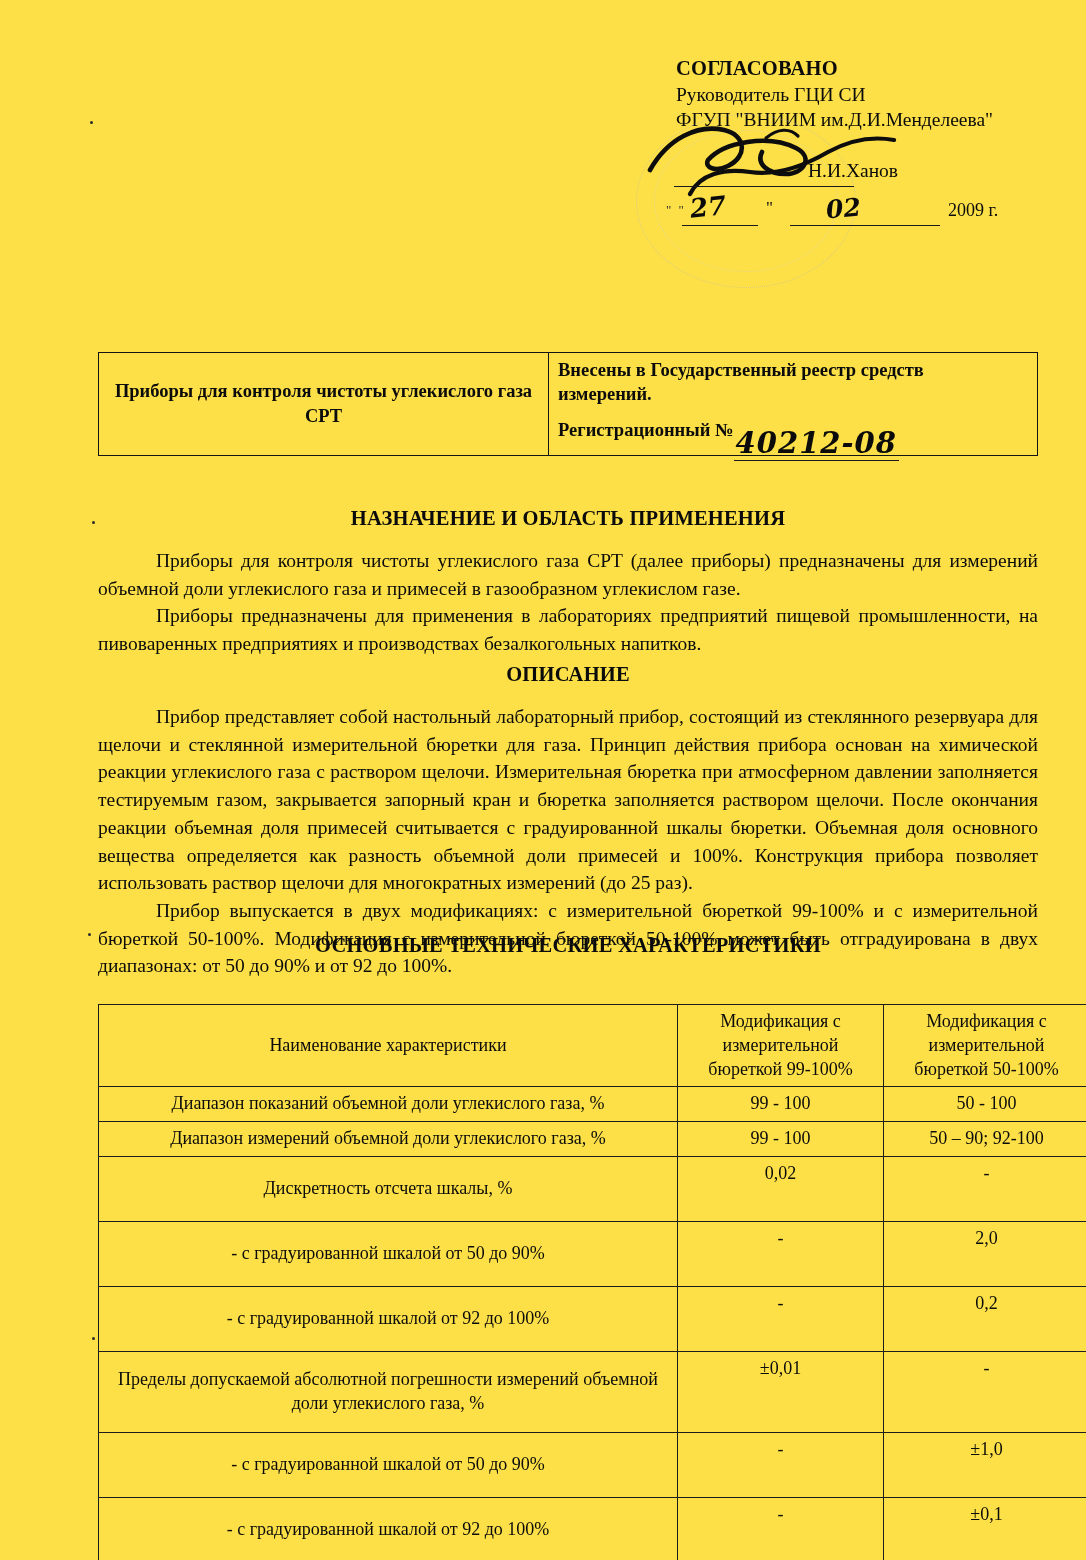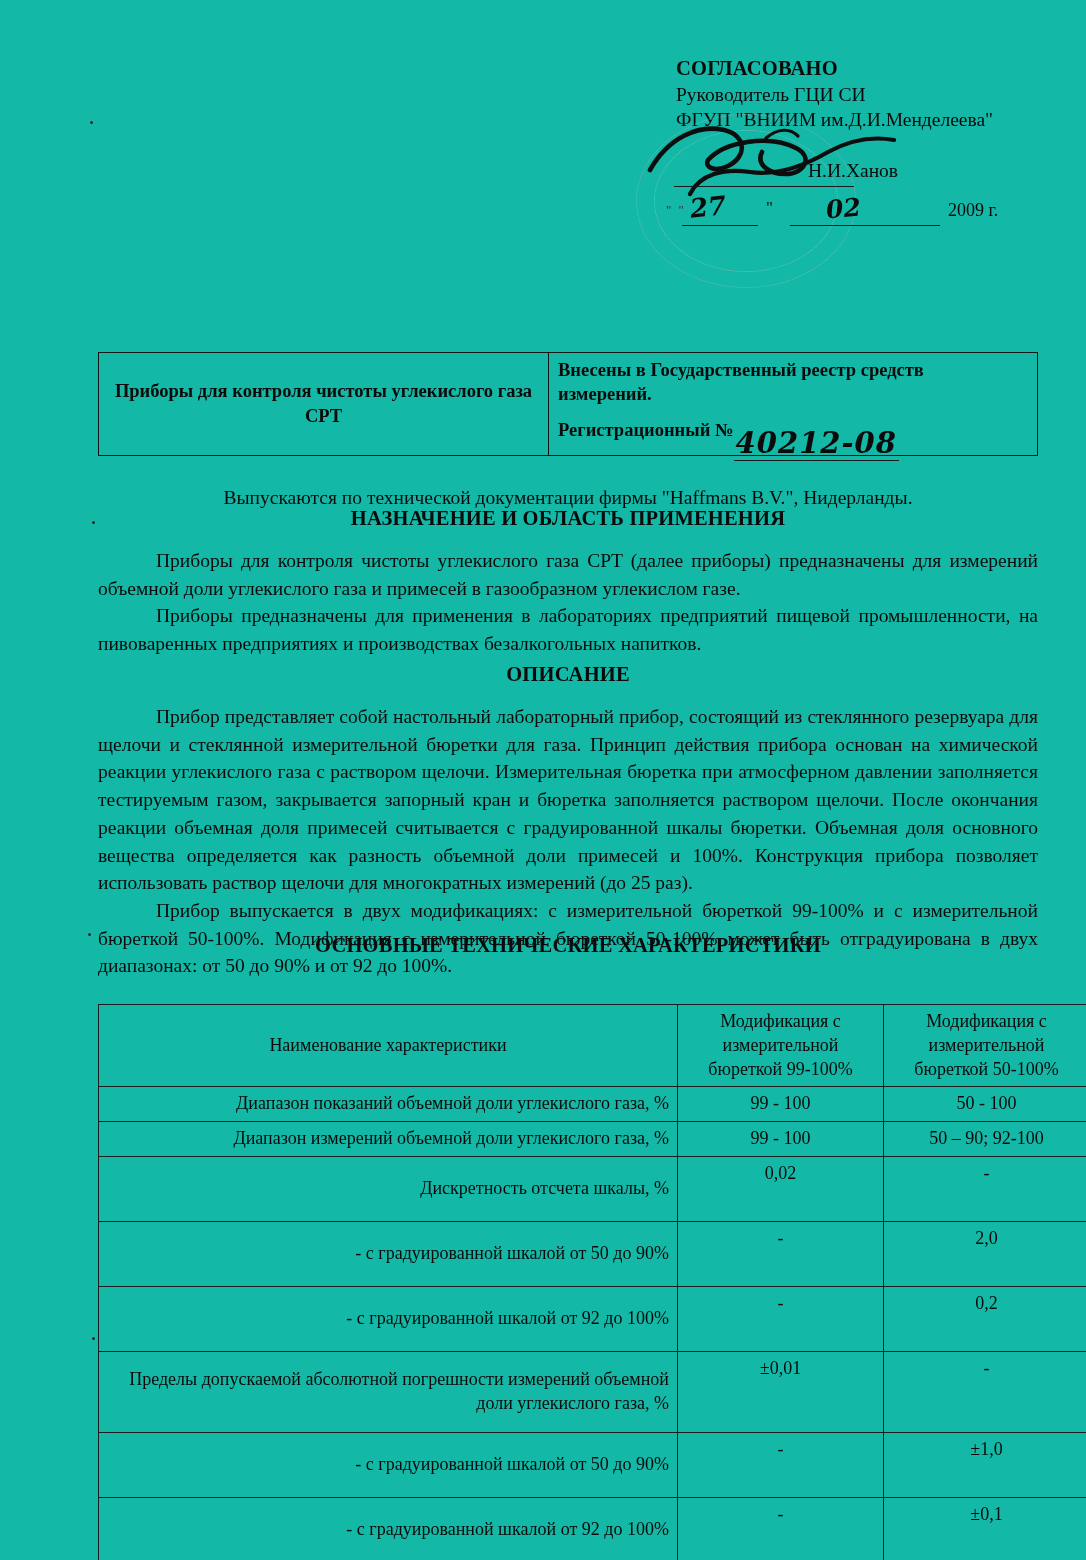--- a/index.html
+++ b/index.html
@@ -8,21 +8,21 @@
     background: #ffffff;
   }
   body {
     font-family: "Liberation Serif", "DejaVu Serif", serif;
     color: #0b0b0b;
   }
   .page {
     position: relative;
     width: 1086px;
     height: 1560px;
-    background: #14b8a6;
+    background: #fde047;
     overflow: hidden;
   }
 
   
   .approval {
     position: absolute;
     left: 676px;
     top: 55px;
     width: 380px;
     line-height: 1.30;
@@ -241,21 +241,21 @@
     border-collapse: collapse;
     font-size: 18px;
     table-layout: fixed;
   }
   table.specs td {
     border: 1.3px solid #1d1d1d;
     padding: 5px 8px;
     vertical-align: middle;
     line-height: 1.32;
   }
-  td.name-col { width: 562px; text-align: right; }
+  td.name-col { width: 562px; text-align: center; }
   td.val-col  { width: 189px; text-align: center; }
   td.head-cell {
     text-align: center;
     vertical-align: top;
     padding-top: 6px;
   }
   td.head-name {
     text-align: center;
     vertical-align: top;
     padding-top: 6px;
@@ -314,23 +314,20 @@
     <div class="left">Приборы для контроля чистоты углекислого газа CPT</div>
     <div class="right">
       <div>Внесены в Государственный реестр средств</div>
       <div>измерений.</div>
       <div class="reg-num-row">
         <span>Регистрационный №</span><span class="reg-num-hand">40212-08</span>
       </div>
     </div>
   </div>
 
-  <div class="body-text" style="top:484px;">
-    <p class="para center-line">Выпускаются по технической документации фирмы  "Haffmans B.V.", Нидерланды.</p>
-  </div>
 
   <div class="body-text" style="top:504px;">
     <p class="para section-head">НАЗНАЧЕНИЕ И ОБЛАСТЬ ПРИМЕНЕНИЯ</p>
     <p class="para" style="margin-top:14px;">Приборы для контроля чистоты углекислого газа CPT (далее приборы) предназначены для измерений объемной доли углекислого газа и примесей в газообразном углекислом газе.</p>
     <p class="para">Приборы предназначены для применения в лабораториях предприятий пищевой промышленности, на пивоваренных предприятиях и производствах безалкогольных напитков.</p>
   </div>
 
   <div class="body-text" style="top:660px;">
     <p class="para section-head">ОПИСАНИЕ</p>
     <p class="para" style="margin-top:14px;">Прибор представляет собой настольный лабораторный прибор, состоящий из стеклянного резервуара для щелочи и стеклянной измерительной бюретки для газа. Принцип действия прибора основан на химической реакции углекислого газа с раствором щелочи. Измерительная бюретка при атмосферном давлении заполняется тестируемым газом, закрывается запорный кран и бюретка заполняется раствором щелочи. После окончания реакции объемная доля примесей считывается с градуированной шкалы бюретки. Объемная доля основного вещества определяется как разность объемной доли примесей и 100%. Конструкция прибора позволяет использовать раствор щелочи  для многократных измерений (до 25 раз).</p>

